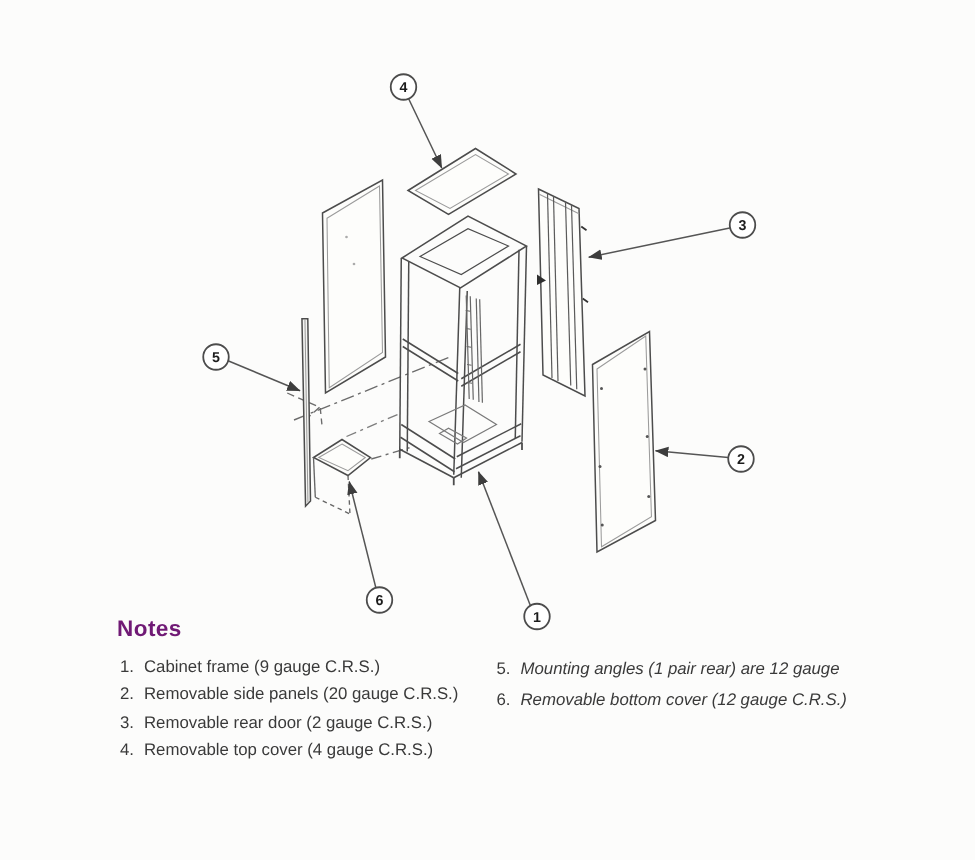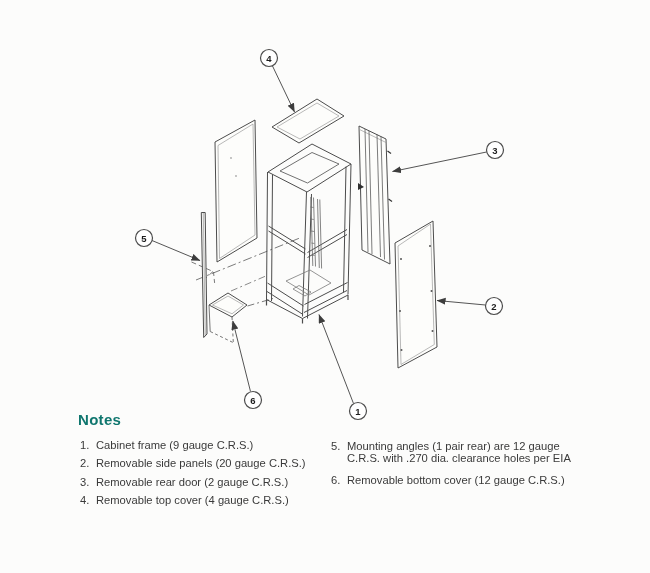--- a/index.html
+++ b/index.html
@@ -7,29 +7,29 @@
   .page{
     position:relative;
     width:650px;height:573px;
     background:#fcfcfb;
     font-family:"Liberation Sans", sans-serif;
     overflow:hidden;
   }
   .diagram-svg{position:absolute;left:0;top:0;}
   .notes-heading{
     position:absolute;left:78px;top:411px;
-    font-size:15px;font-weight:bold;color:#0f766e;letter-spacing:.3px;text-align:right;
+    font-size:15px;font-weight:bold;color:#701a75;letter-spacing:.3px;text-align:right;
   }
   .notes-col{position:absolute;color:#3a3a3a;font-size:11.2px;}
   .notes-left{left:80px;top:439px;width:245px;}
   .notes-right{left:331px;top:440px;width:276px;}
   .note-item{display:flex;margin-bottom:6px;line-height:12.3px;}
   .note-item .num{flex:0 0 16px;}
   .note-item .txt{flex:1;}
-  .note-item .line{display:block;}
+  .note-item .line{display:block;font-style:italic;}
   .notes-right .note-item-6{margin-top:9px;}
   svg text.callout-num{
     font-family:"Liberation Sans", sans-serif;
     font-size:9.5px;font-weight:bold;fill:#1c1c1c;
     text-anchor:middle;
   }
 </style>
 </head>
 <body>
 
@@ -203,21 +203,20 @@
       <span class="num">4.</span>
       <span class="txt">Removable top cover (4 gauge C.R.S.)</span>
     </div>
   </div>
 
   <div class="notes-col notes-right">
     <div class="note-item note-item-5">
       <span class="num">5.</span>
       <span class="txt">
         <span class="line">Mounting angles (1 pair rear) are 12 gauge</span>
-        <span class="line">C.R.S. with .270 dia. clearance holes per EIA</span>
       </span>
     </div>
     <div class="note-item note-item-6">
       <span class="num">6.</span>
       <span class="txt">
         <span class="line">Removable bottom cover (12 gauge C.R.S.)</span>
       </span>
     </div>
   </div>
 

